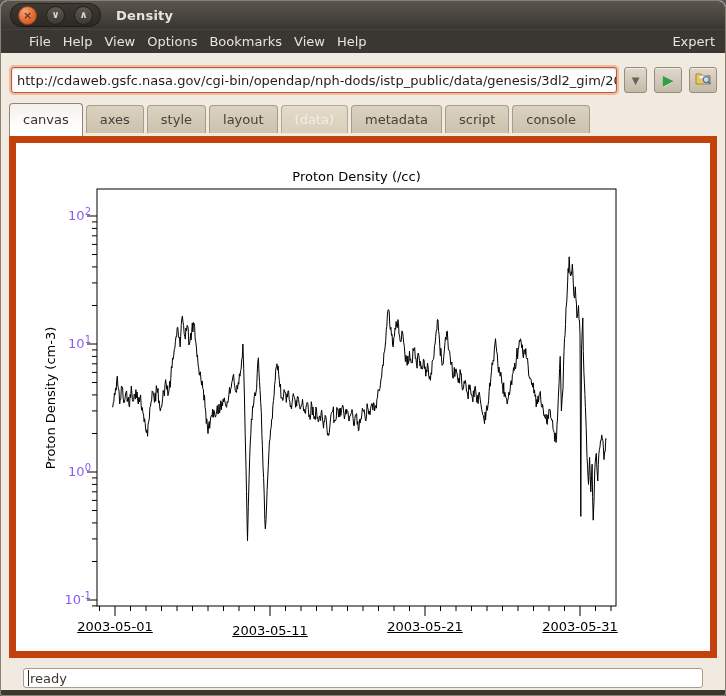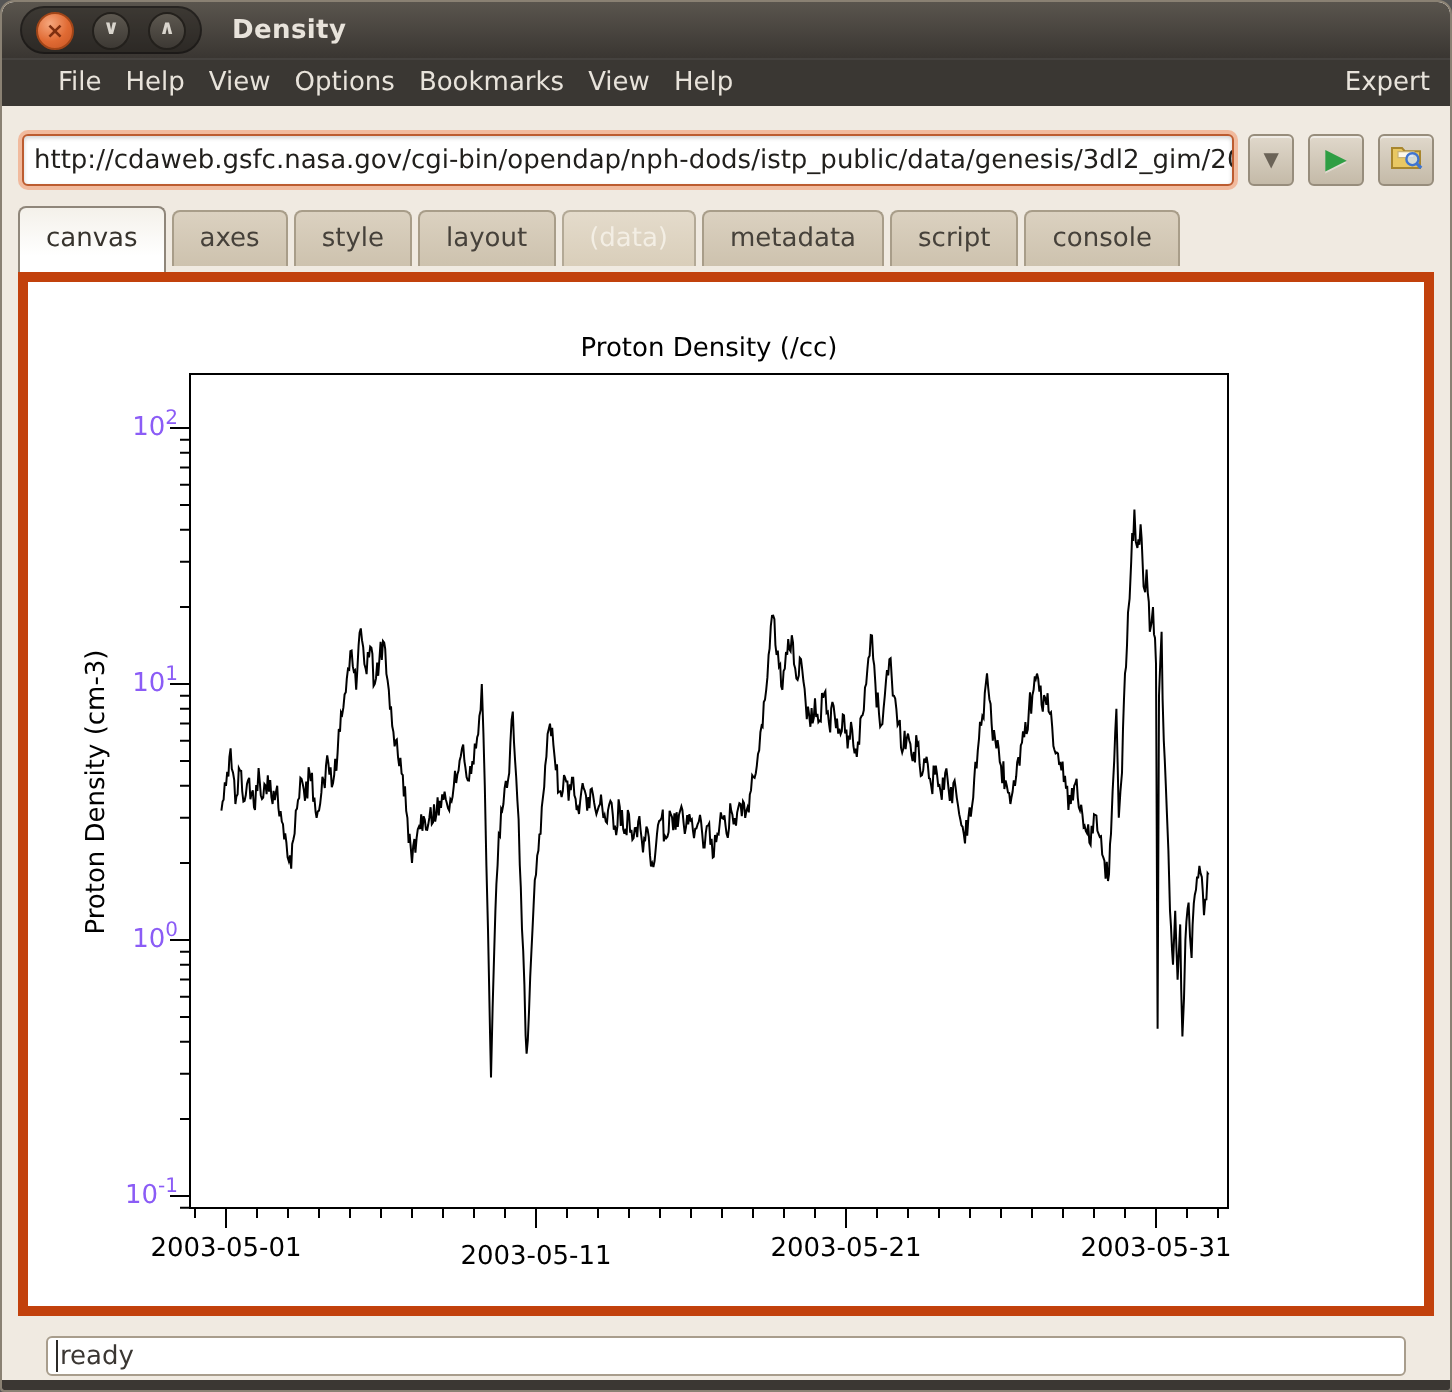--- a/index.html
+++ b/index.html
@@ -72,30 +72,30 @@
   }
   .tab.active {
     height:33px; margin-bottom:-1px; color:#37332d;
     background:linear-gradient(#f4f1ea,#ffffff 75%);
     border:1px solid #8f867a; border-bottom:none; border-radius:4px 4px 0 0;
   }
   .tab.disabled { color:#f3eee4; background:linear-gradient(#e4dbcb,#d9ceba); border-color:#b3a996; }
   
   .canvas-panel {
     position:relative; margin:0 8px; height:522px; background:#fff;
-    border:5px solid #c2410c; z-index:1;
+    border:7px solid #c2410c; z-index:1;
   }
   .plot-layer { position:absolute; left:0; top:0; width:704px; height:520px; }
   .plot-layer svg { position:absolute; left:0; top:0; }
   .plot-title { position:absolute; left:81px; width:519px; top:26px; text-align:center; font-size:13px; color:#000; }
   .y-axis-label {
     position:absolute; left:-175px; top:247px; width:420px; height:16px;
     transform:rotate(-90deg); text-align:center; font-size:13px; color:#000;
   }
-  .x-tick-label { position:absolute; width:94px; text-align:center; font-size:13px; color:#000; }
+  .x-tick-label { position:absolute; width:94px; text-align:center; font-size:13px; color:#000;text-decoration:underline; }
   .y-tick-label { position:absolute; width:46px; text-align:right; font-size:13px; color:#8b5cf6; }
   .y-tick-label sup { font-size:10px; }
   
   .statusbar { margin:10px 22px 0 22px; }
   .status-field {
     height:20px; background:#fff; border:1px solid #a89d8c; border-radius:3px;
     display:flex; align-items:center; padding:0 4px; font-size:13px; color:#3b3733;
   }
   .bottom-strip { position:absolute; left:0; right:0; bottom:0; height:5px; background:#3b3733; }
 </style>

